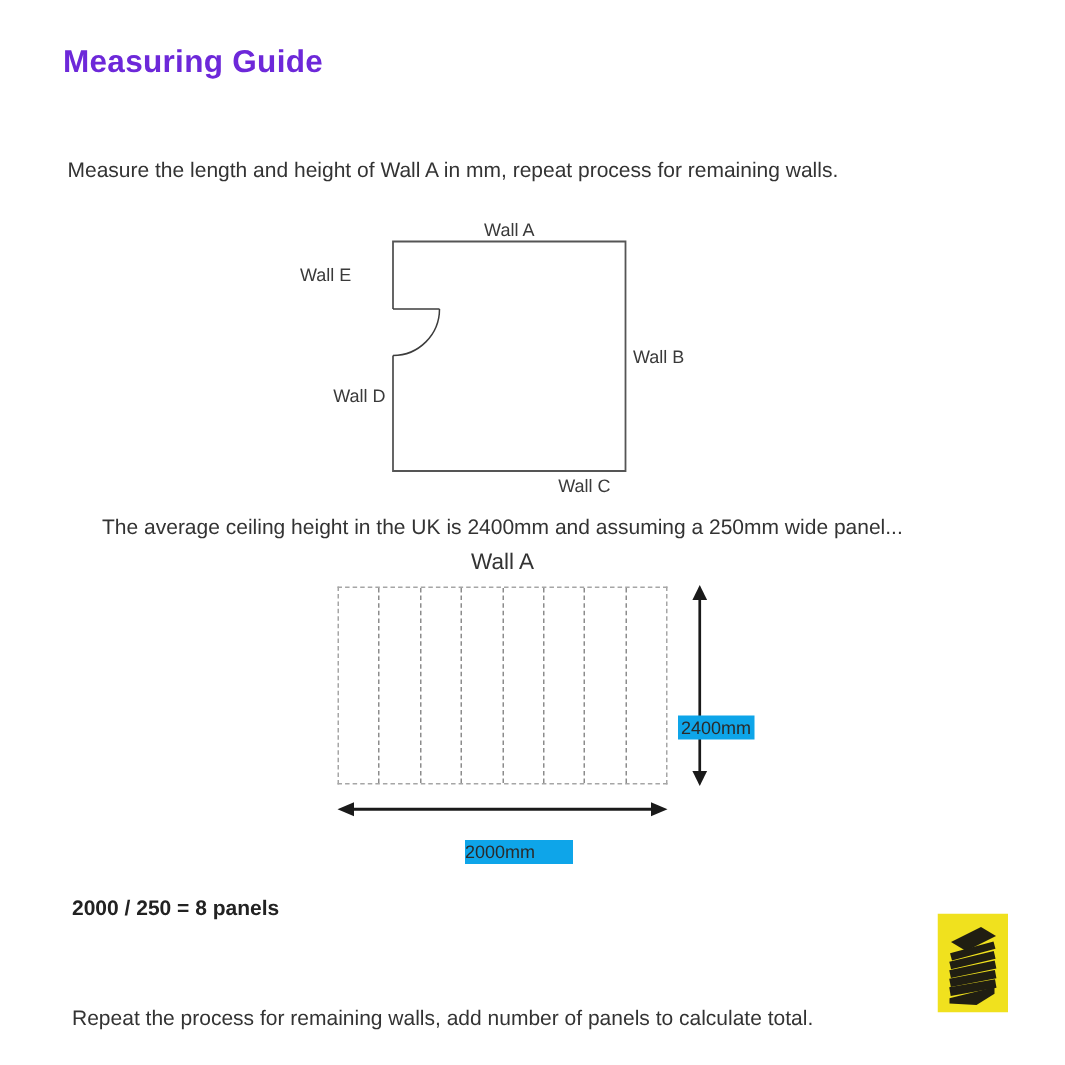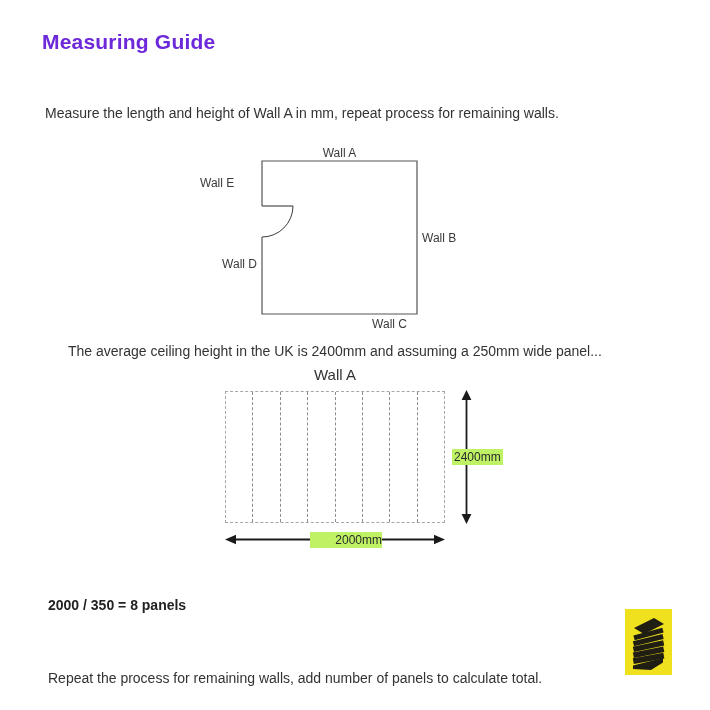--- a/index.html
+++ b/index.html
@@ -52,25 +52,26 @@
     border: 1px dashed #a6a6a6;
     display: flex;
   }
   .panel-cell { flex: 1 1 0; }
   .panel-cell:not(:last-child) { border-right: 1px dashed #8c8c8c; }
 
   .height-arrow-svg { position: absolute; left: 458px; top: 389px; }
   .width-arrow-svg  { position: absolute; left: 222px; top: 531px; }
 
   .dim-label {
-    position: absolute; background: #bef264; font-size: 12px; color: #2a2a2a;
+    position: absolute; background: #0ea5e9; font-size: 12px; color: #2a2a2a;
     white-space: nowrap;
+    margin-top: 28px;
   }
   .dim-v { left: 452px; top: 449px; padding: 1px 2px; }
-  .dim-h { left: 310px; top: 532px; width: 72px; text-align: right; padding: 1px 0; }
+  .dim-h { left: 310px; top: 532px; width: 72px; text-align: left; padding: 1px 0; }
 
   .brand-logo { position: absolute; left: 625px; top: 609px; width: 47px; height: 66px; }
 </style>
 </head>
 <body>
 
 <div class="page">
 
   <div class="title">Measuring Guide</div>
 
@@ -108,21 +109,21 @@
   </svg>
   <div class="dim-label dim-v">2400mm</div>
 
   <svg class="width-arrow-svg" width="226" height="17" viewBox="0 0 226 17">
     <line x1="12" y1="8.5" x2="214" y2="8.5" stroke="#1a1a1a" stroke-width="2"></line>
     <polygon points="3,8.5 14,3.8 14,13.2" fill="#1a1a1a"></polygon>
     <polygon points="223,8.5 212,3.8 212,13.2" fill="#1a1a1a"></polygon>
   </svg>
   <div class="dim-label dim-h">2000mm</div>
 
-  <div class="para p5">2000 / 350 = 8 panels</div>
+  <div class="para p5">2000 / 250 = 8 panels</div>
   <div class="para p6">Repeat the process for remaining walls, add number of panels to calculate total.</div>
 
   <svg class="brand-logo" width="47" height="66" viewBox="0 0 47 66">
     <rect x="0" y="0" width="47" height="66" fill="#F0E11E"></rect>
     <g fill="#201E12">
       <polygon points="9,19 29,9 39,15 19,25"></polygon>
       <rect x="8.5" y="22.5" width="30" height="5" transform="rotate(-15 23.5 25)"></rect>
       <rect x="8" y="28.5" width="30.5" height="5.2" transform="rotate(-13.5 23.5 31)"></rect>
       <rect x="8" y="34.5" width="31" height="5.4" transform="rotate(-12 23.5 37)"></rect>
       <rect x="8" y="40.5" width="31" height="5.6" transform="rotate(-11 23.5 43)"></rect>

